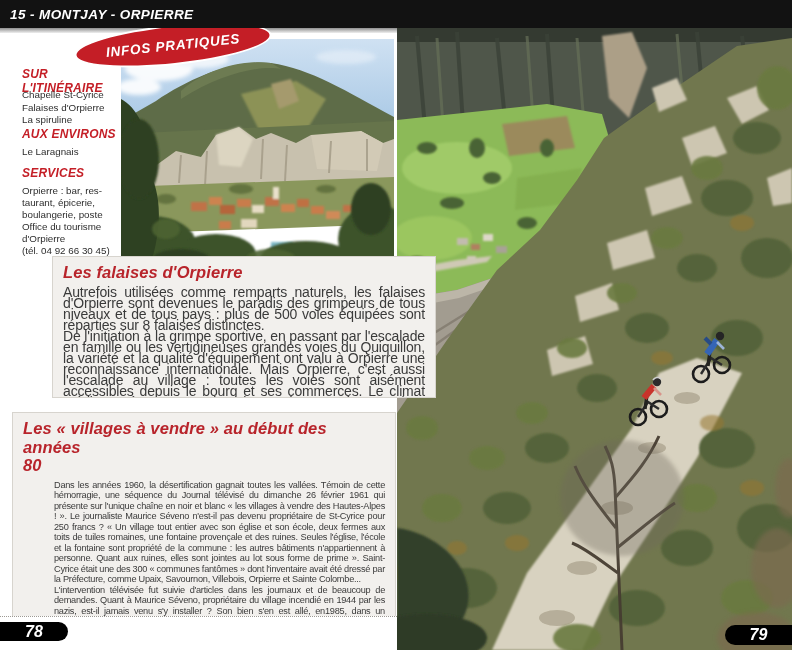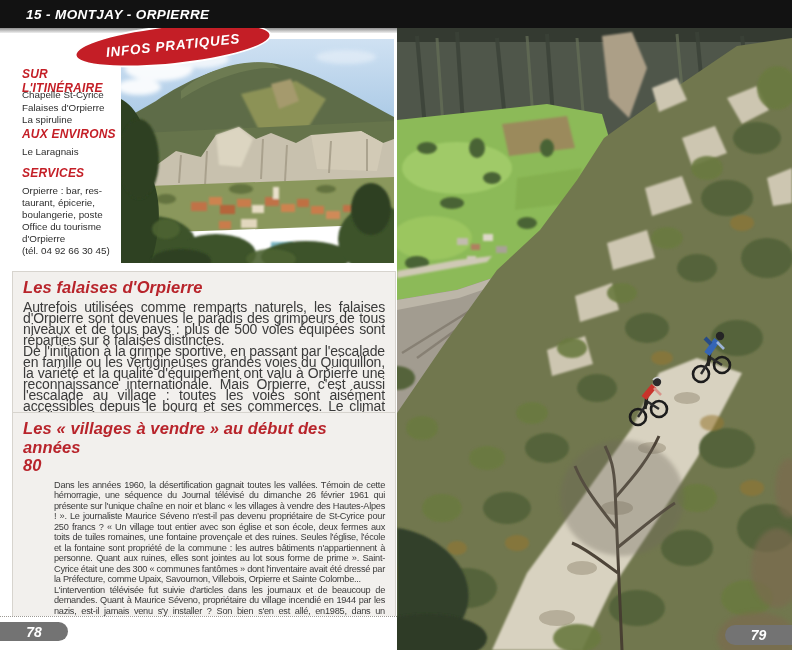--- a/index.html
+++ b/index.html
@@ -6,21 +6,21 @@
   body { background:#777; font-family:"Liberation Sans", sans-serif; }
   #page {
     position:relative; width:792px; height:650px; margin:0 auto;
     background:#ffffff; overflow:hidden;
   }
   
   .header-bar {
     position:absolute; left:0; top:0; width:792px; height:28px;
     background:#121212; z-index:30;
     display:flex; align-items:center; justify-content:space-between;
-    padding:0 26px;
+    padding:0 10px;
   }
   .header-title {
     color:#ffffff; font-style:italic; font-weight:bold;
     font-size:13.5px; letter-spacing:.4px;
     font-family:"Liberation Sans", sans-serif;
   }
   .gray-strip {
     position:absolute; left:0; top:28px; width:397px; height:5px;
     background:linear-gradient(180deg,#8e8e8e 0%,#c9c9c9 60%,#efefef 100%);
     z-index:3;
@@ -56,40 +56,40 @@
     position:absolute; left:397px; top:28px; width:395px; height:622px;
     z-index:1; overflow:hidden;
   }
   .left-photo svg, .right-photo svg { display:block; }
   
   .article-box {
     position:absolute; left:12px; width:384px;
     background:#f2f0ed; border:1px solid #d7d4ce;
     padding:4px 10px 0 10px; overflow:hidden; z-index:4;
   }
-  #box-falaises { top:271px; height:142px; }
+  #box-falaises { top:256px; height:142px;margin-left:40px; }
   #box-villages { top:412px; height:204px; border-bottom:none; }
   .article-title {
     color:#b8242b; font-weight:bold; font-style:italic;
     font-size:16.5px; line-height:18.5px; margin:2px 0 5px 0;
     white-space:pre-line; letter-spacing:.1px;
   }
   .article-body {
     color:#3a3a3a; font-size:14px; line-height:11px;
     text-align:justify; white-space:pre-line; letter-spacing:-.15px;
   }
   #box-villages .article-body { line-height:10.5px; font-size:9.2px; letter-spacing:-.25px;margin-left:31px; }
   .sep-line {
     position:absolute; left:0; top:616px; width:397px; height:0;
     border-top:1px dotted #9d9a94; z-index:6;
   }
   
   .page-tab {
-    position:absolute; background:#737373; color:#ffffff;
-    font-weight:bold; font-style:italic; font-size:14px;
+    position:absolute; background:#000000; color:#ffffff;
+    font-weight:bold; font-style:italic; font-size:16px;
     display:flex; align-items:center; justify-content:center; z-index:25;
   }
   #tab-78 { left:0; top:622px; width:68px; height:19px; border-radius:0 10px 10px 0; }
   #tab-79 { left:725px; top:625px; width:67px; height:20px; border-radius:10px 0 0 10px;text-align:right; }
 </style>
 </head>
 <body>
 
 <div id="page">
 

